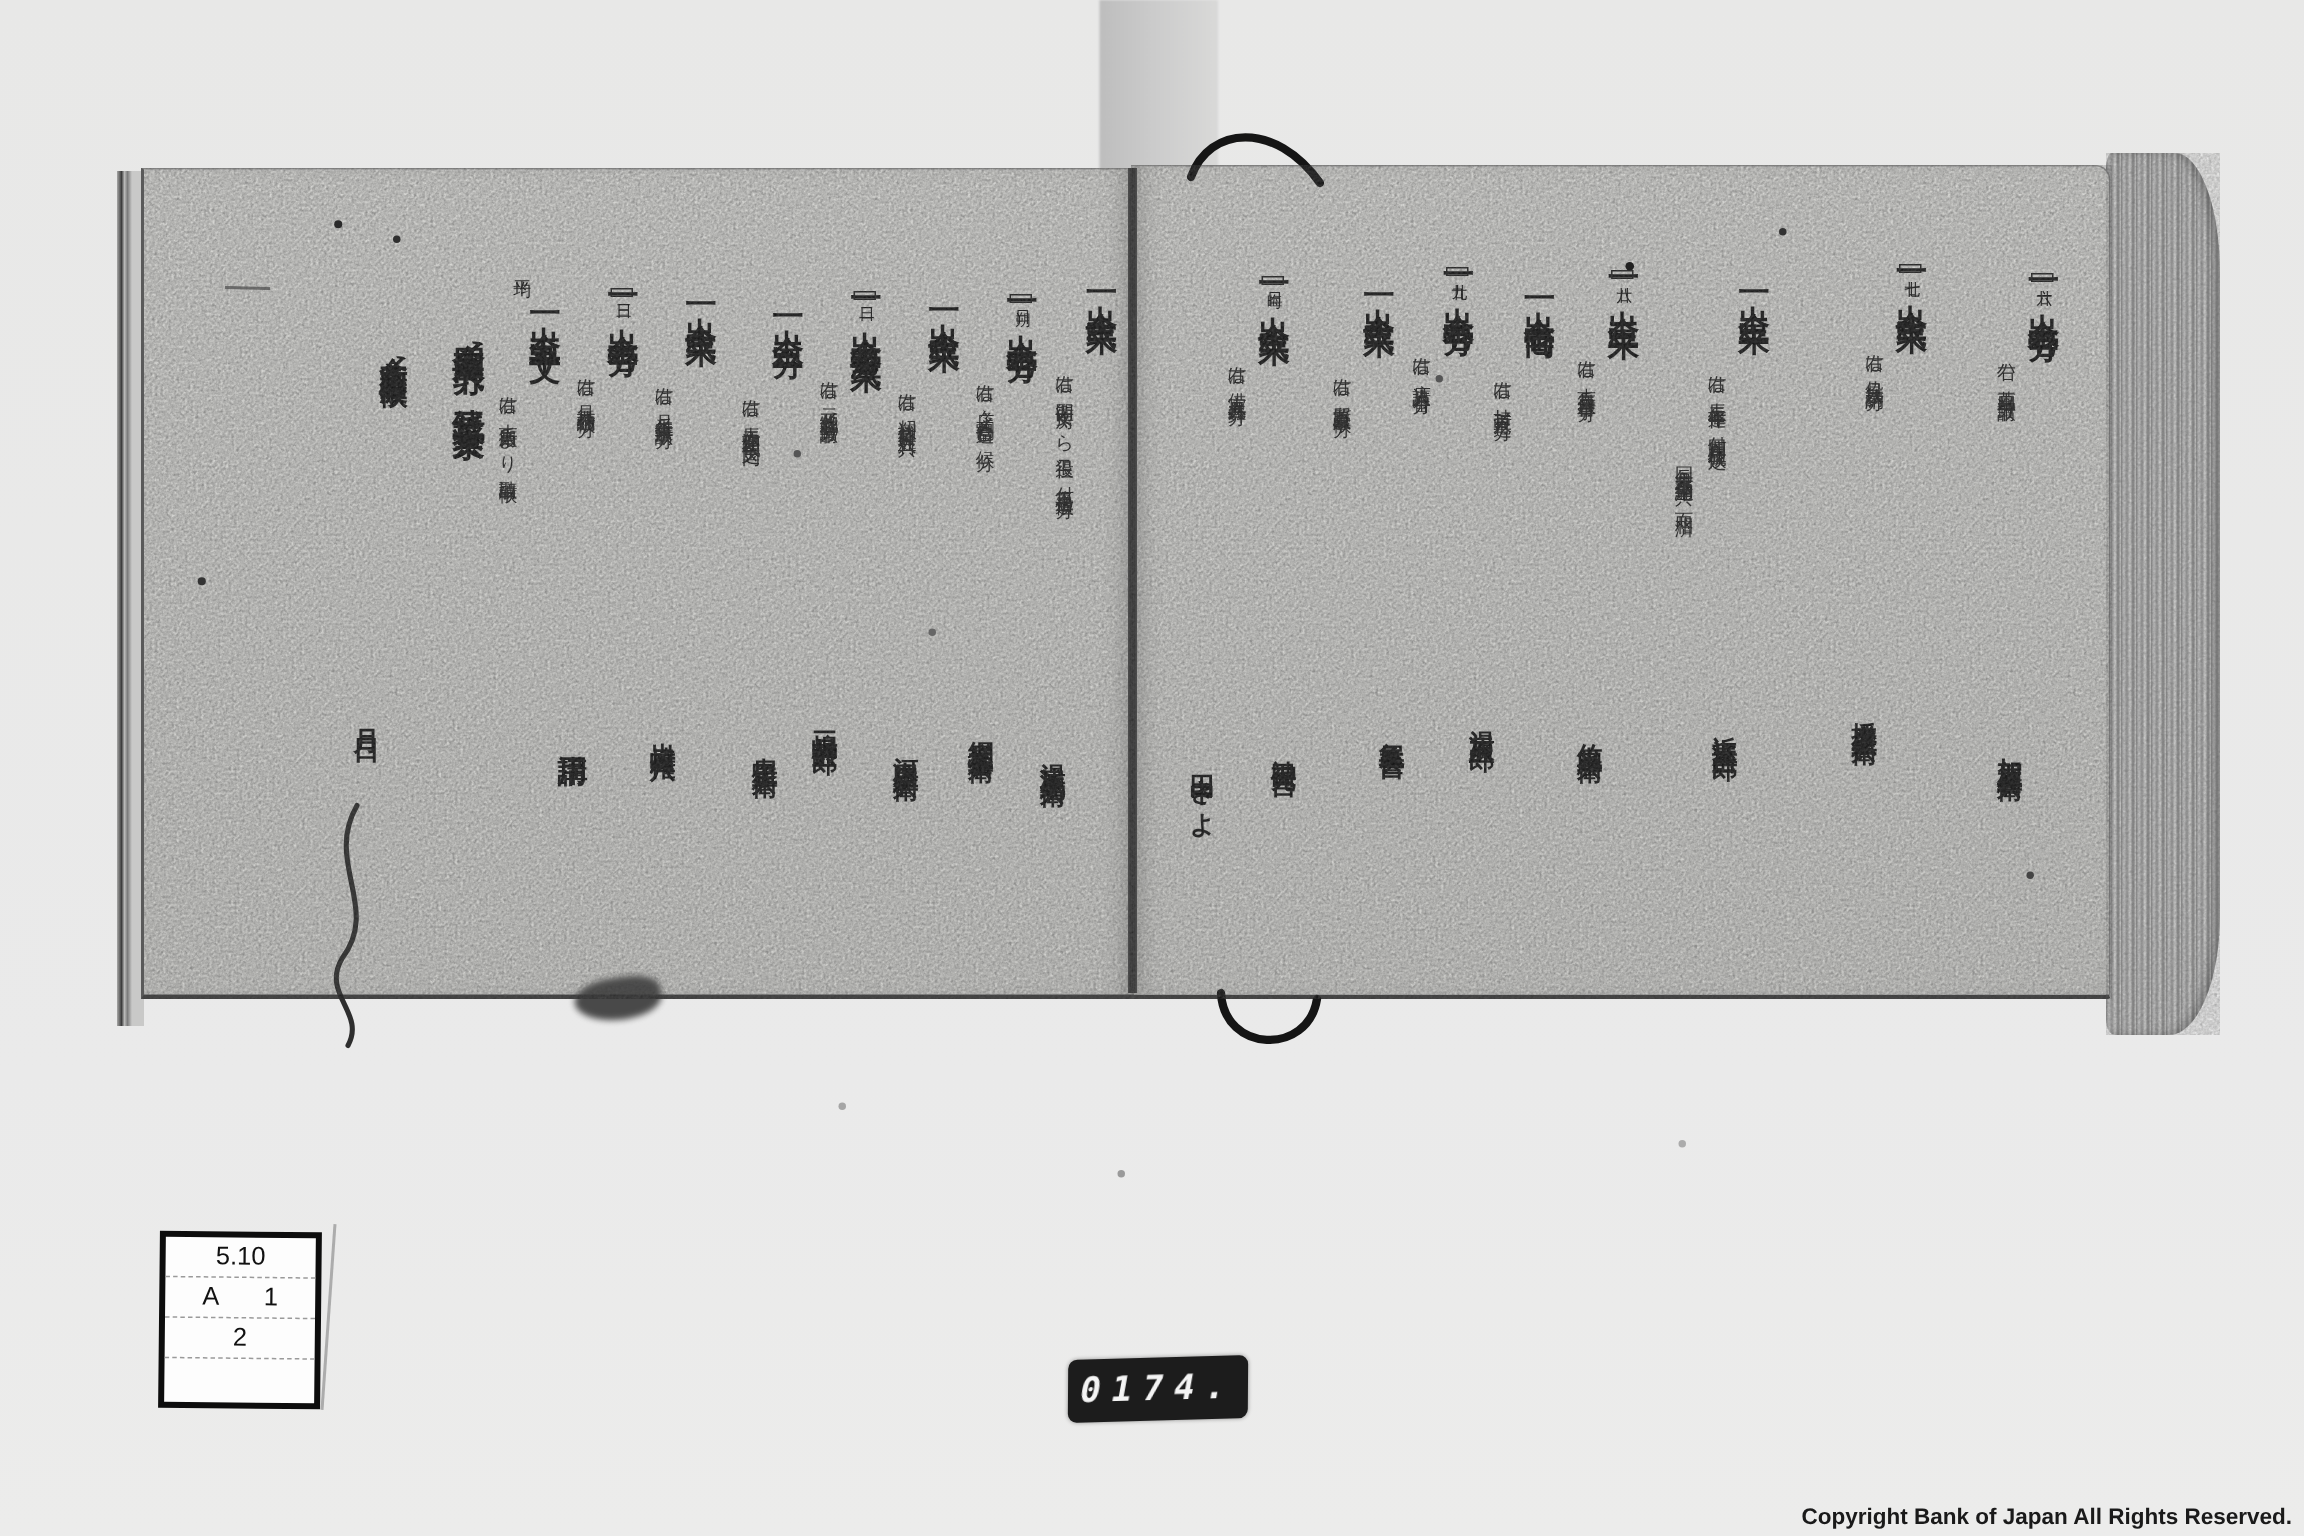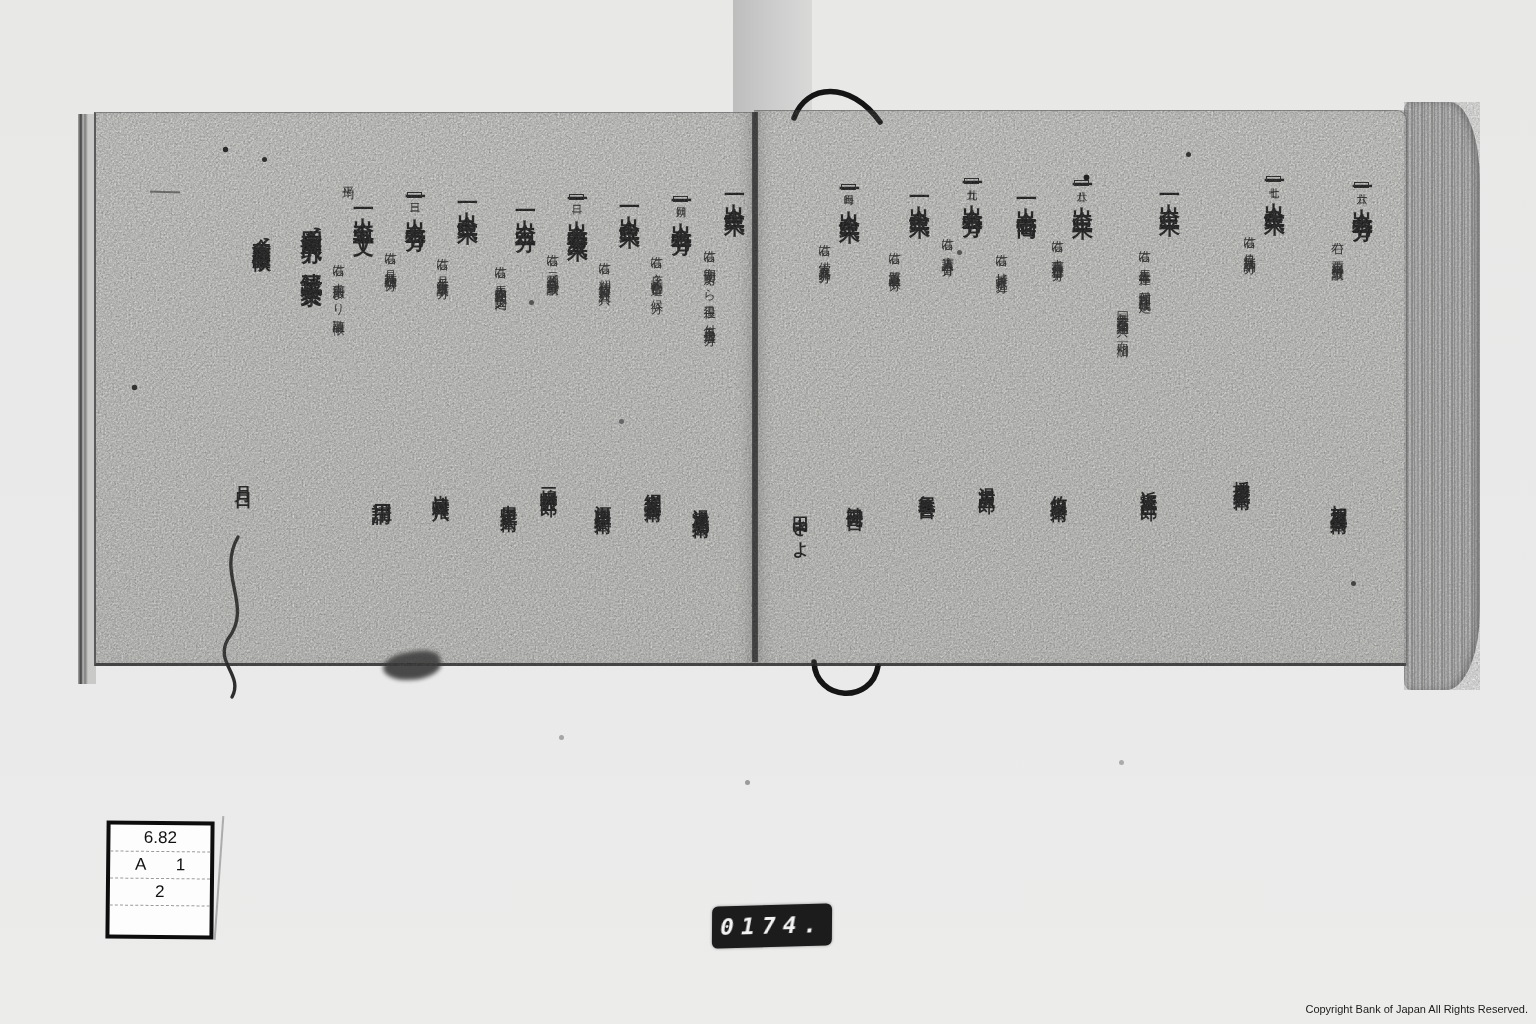--- a/index.html
+++ b/index.html
@@ -75,21 +75,21 @@
   .label-row.split{justify-content:space-around;padding:0 10px;}
 
   
   .counter{position:absolute;left:712px;top:905px;width:120px;height:42px;background:#1c1c1c;
         border-radius:6px;transform:rotate(-1.6deg) skewX(-2deg);display:flex;align-items:center;
         justify-content:center;box-shadow:0 0 3px rgba(0,0,0,.4);}
   .counter-digits{font-family:"DejaVu Sans Mono",monospace;font-size:23px;font-weight:700;
         color:#f4f4f4;letter-spacing:7px;transform:skewX(-10deg);filter:blur(.3px);}
 
   .copyright{position:absolute;right:8px;top:1003px;font-family:"Liberation Sans",sans-serif;
-        font-size:11px;color:#1a1a1a;}
+        font-size:15px;color:#1a1a1a;font-weight:bold;}
 
   .grain{position:absolute;inset:0;pointer-events:none;}
 </style>
 </head>
 <body>
 
 <div class="stage">
 
   <div class="strap"></div>
 
@@ -215,21 +215,21 @@
     <rect x="754" y="110" width="654" height="556" filter="url(#grainF)" opacity="0.55"></rect>
     <rect x="1404" y="102" width="76" height="588" filter="url(#grainF)" opacity="0.4"></rect>
   </svg>
 
   <div class="dust"></div>
   <div class="pencil-mark"></div>
   <div class="scratch"></div>
 
   <div class="label-box">
     <div class="label-row">
-        <span>6.82</span>
+        <span>5.10</span>
       </div>
     <div class="label-row split">
         <span>A</span>
         <span>1</span>
       </div>
     <div class="label-row">
         <span>2</span>
       </div>
     <div class="label-row"></div>
   </div>

